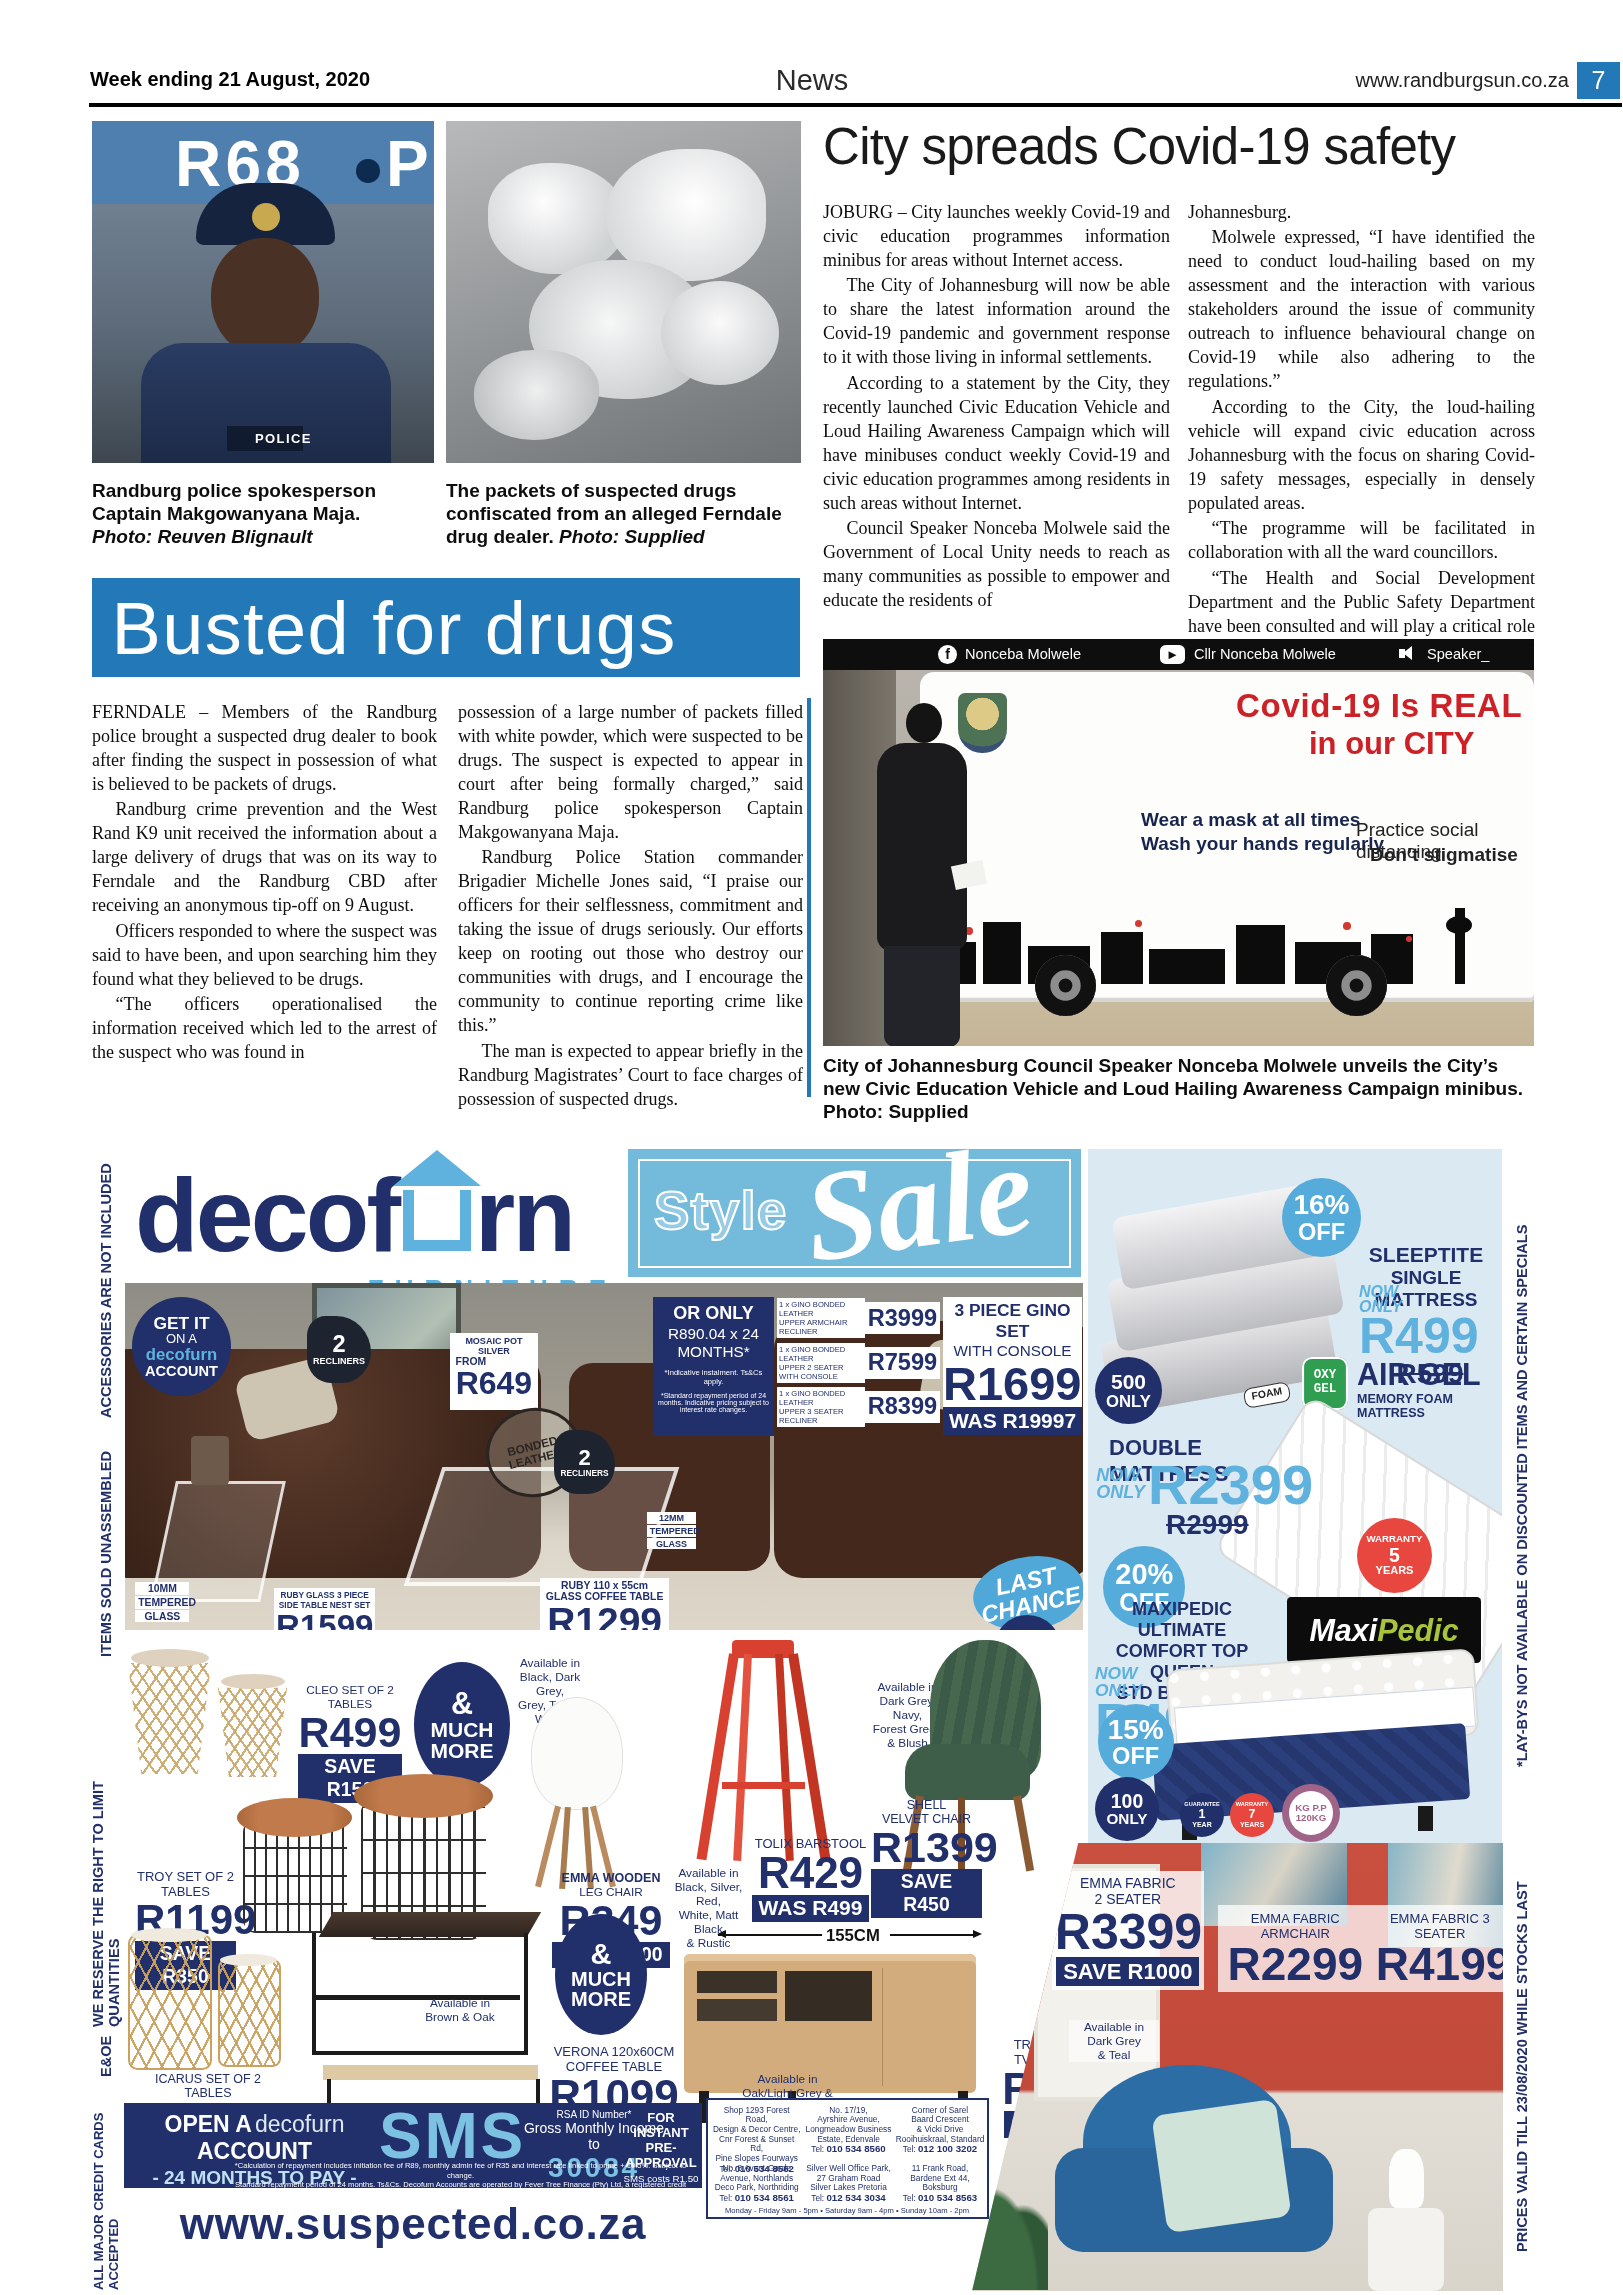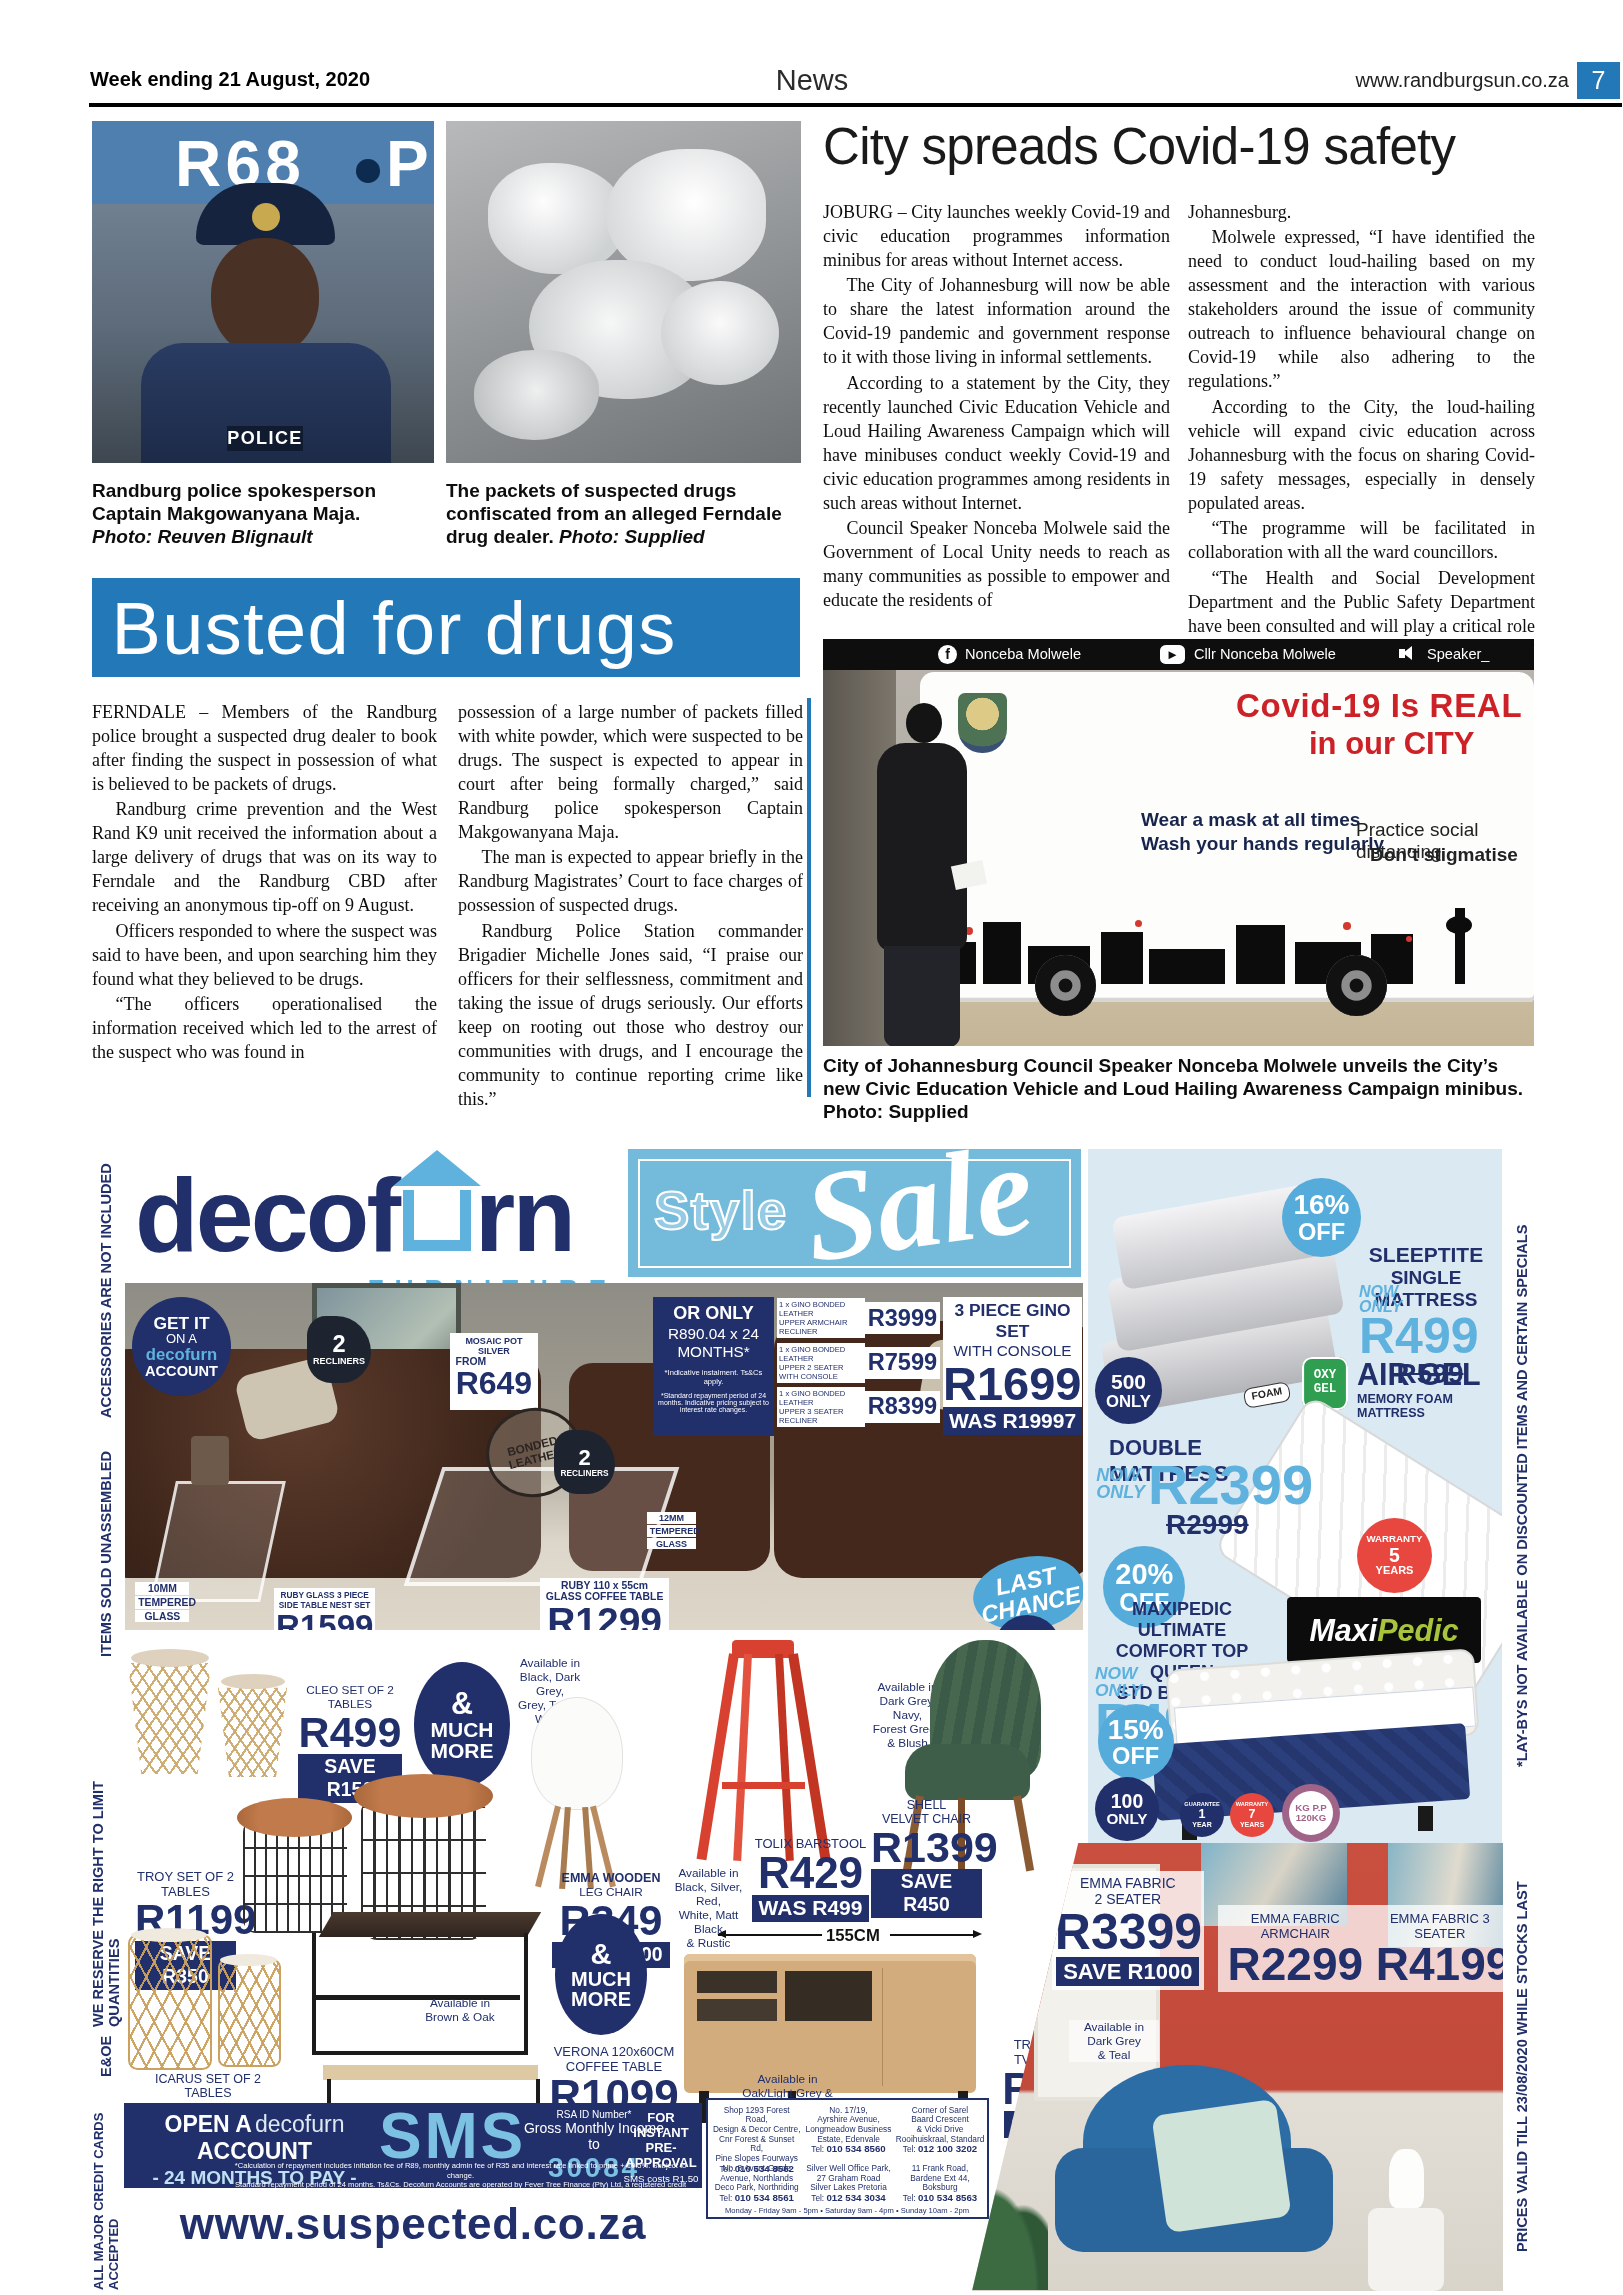--- a/index.html
+++ b/index.html
@@ -50,21 +50,21 @@
     <div class="ab" style="left:0;top:0;width:342px;height:83px;background:#4f7fae;">
       <span class="ab b w" style="left:83px;top:5.6px;font-size:64px;letter-spacing:4.2px;">R68</span>
       <span class="ab" style="left:264px;top:38px;width:23.6px;height:23.6px;border-radius:50%;background:#0d2b4e;"></span>
       <span class="ab b w" style="left:294px;top:5.6px;font-size:64px;">P</span>
     </div>
     <div class="ab" style="left:104px;top:62px;width:139px;height:62px;background:#16233f;border-radius:62px 62px 8.3px 8.3px;"></div>
     <div class="ab" style="left:160px;top:82px;width:28px;height:28px;border-radius:50%;background:#c9a94f;"></div>
     <div class="ab" style="left:119px;top:117px;width:108px;height:118px;background:#4a3125;border-radius:48%;"></div>
     <div class="ab" style="left:49px;top:222px;width:250px;height:125px;background:linear-gradient(180deg,#2a3c63,#1c2a47);border-radius:42px 42px 0 0;"></div>
     <div class="ab ctr" style="left:135px;top:305px;width:76px;height:25px;background:#101b30;">
-      <span class="w b" style="font-size:18px;line-height:25px;letter-spacing:1.4px;">POLICE</span>
+      <span class="w b" style="font-size:13px;line-height:25px;letter-spacing:1.4px;padding-left:28px;">POLICE</span>
     </div>
   </div>
 
   <div class="ab" style="left:446px;top:121px;width:355px;height:342px;background:linear-gradient(160deg,#b7b9ba 0%,#8f9294 55%,#6f7274 100%);overflow:hidden;">
     <div class="ab" style="left:42px;top:42px;width:139px;height:111px;background:radial-gradient(circle at 40% 35%,#fdfdfd,#cfd2d3 70%);border-radius:45% 55% 50% 50%;"></div>
     <div class="ab" style="left:160px;top:28px;width:160px;height:132px;background:radial-gradient(circle at 55% 40%,#ffffff,#d8dadb 75%);border-radius:55% 45% 50% 55%;"></div>
     <div class="ab" style="left:83px;top:139px;width:180px;height:139px;background:radial-gradient(circle at 45% 45%,#f6f7f7,#c6c9ca 80%);border-radius:50% 50% 45% 55%;"></div>
     <div class="ab" style="left:215px;top:160px;width:118px;height:104px;background:radial-gradient(circle at 50% 40%,#fafafa,#d0d3d4 75%);border-radius:50%;"></div>
     <div class="ab" style="left:28px;top:229px;width:125px;height:90px;background:radial-gradient(circle at 50% 45%,#eeefef,#bfc2c3 80%);border-radius:50% 45% 55% 50%;"></div>
   </div>
@@ -83,22 +83,22 @@
   </div>
 
   <div class="ab ser artcol cols" style="left:92px;top:700px;width:345px;height:396px;">
     <p class="first">FERNDALE – Members of the Randburg police brought a suspected drug dealer to book after finding the suspect in possession of what is believed to be packets of drugs.</p>
     <p>Randburg crime prevention and the West Rand K9 unit received the information about a large delivery of drugs that was on its way to Ferndale and the Randburg CBD after receiving an anonymous tip-off on 9 August.</p>
     <p>Officers responded to where the suspect was said to have been, and upon searching him they found what they believed to be drugs.</p>
     <p>“The officers operationalised the information received which led to the arrest of the suspect who was found in</p>
   </div>
   <div class="ab ser artcol cols" style="left:458px;top:700px;width:345px;height:396px;">
     <p class="first">possession of a large number of packets filled with white powder, which were suspected to be drugs. The suspect is expected to appear in court after being formally charged,” said Randburg police spokesperson Captain Makgowanyana Maja.</p>
+    <p>Randburg Police Station commander Brigadier Michelle Jones said, “I praise our officers for their selflessness, commitment and taking the issue of drugs seriously. Our efforts keep on rooting out those who destroy our communities with drugs, and I encourage the community to continue reporting crime like this.”</p>
     <p>The man is expected to appear briefly in the Randburg Magistrates’ Court to face charges of possession of suspected drugs.</p>
-    <p>Randburg Police Station commander Brigadier Michelle Jones said, “I praise our officers for their selflessness, commitment and taking the issue of drugs seriously. Our efforts keep on rooting out those who destroy our communities with drugs, and I encourage the community to continue reporting crime like this.”</p>
   </div>
   <div class="ab" style="left:807px;top:698px;width:3.5px;height:399px;background:#2379b8;"></div>
 
   <div class="ab" style="left:823px;top:117px;width:722px;font-size:51px;letter-spacing:-0.7px;color:#1a1a1a;">City spreads Covid-19 safety</div>
 
   <div class="ab ser artcol cols" style="left:823px;top:200px;width:347px;height:423px;">
     <p class="first">JOBURG – City launches weekly Covid-19 and civic education programmes information minibus for areas without Internet access.</p>
     <p>The City of Johannesburg will now be able to share the latest information around the Covid-19 pandemic and government response to it with those living in informal settlements.</p>
     <p>According to a statement by the City, they recently launched Civic Education Vehicle and Loud Hailing Awareness Campaign which will have minibuses conduct weekly Covid-19 and civic education programmes among residents in such areas without Internet.</p>
     <p>Council Speaker Nonceba Molwele said the Government of Local Unity needs to reach as many communities as possible to empower and educate the residents of</p>

